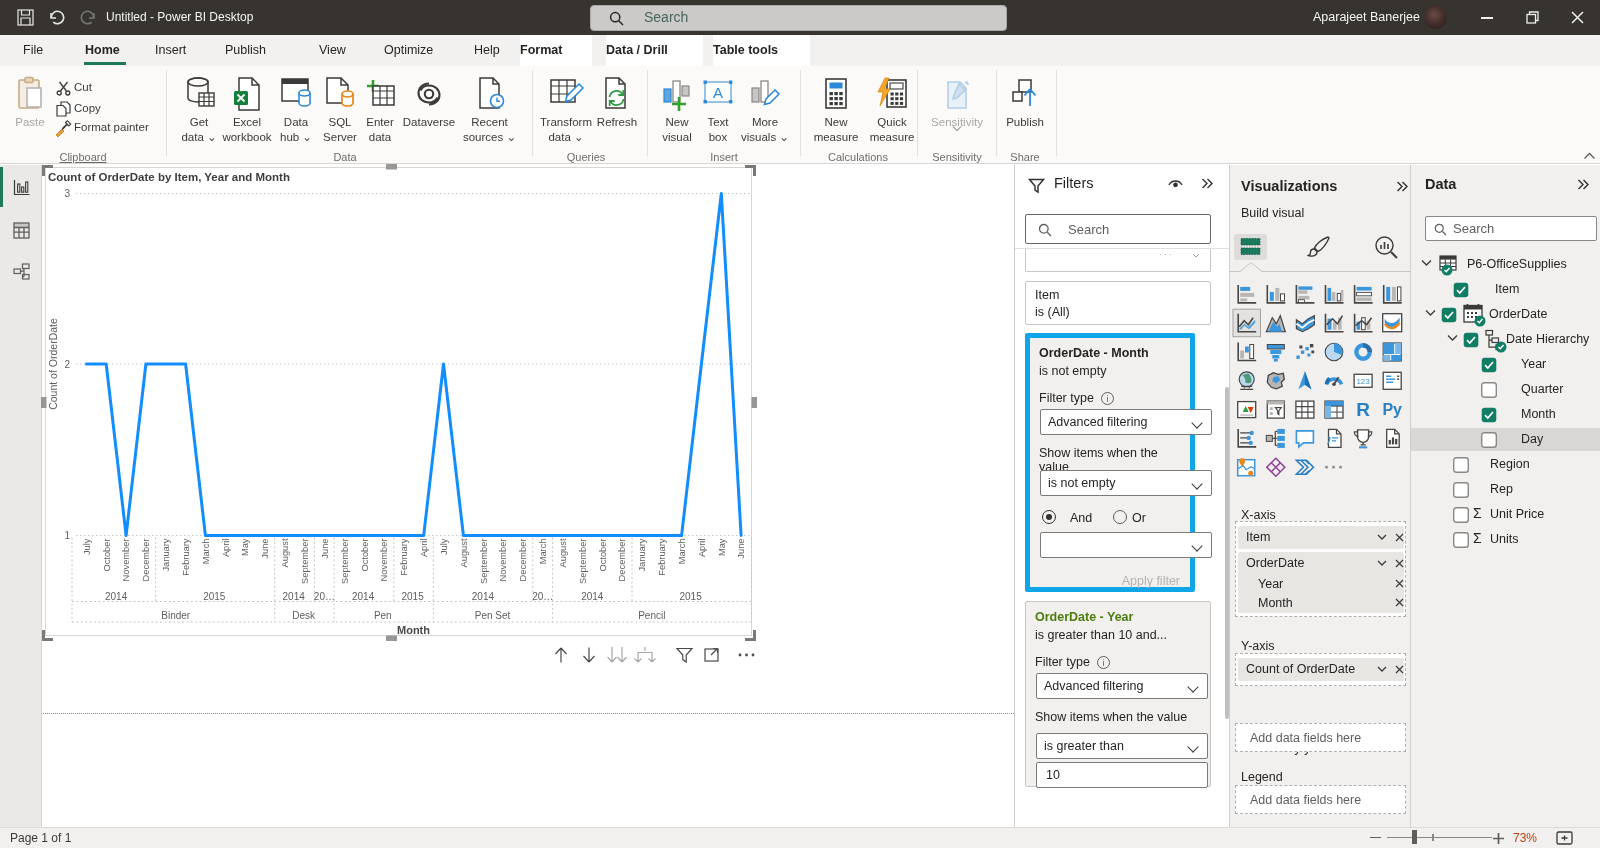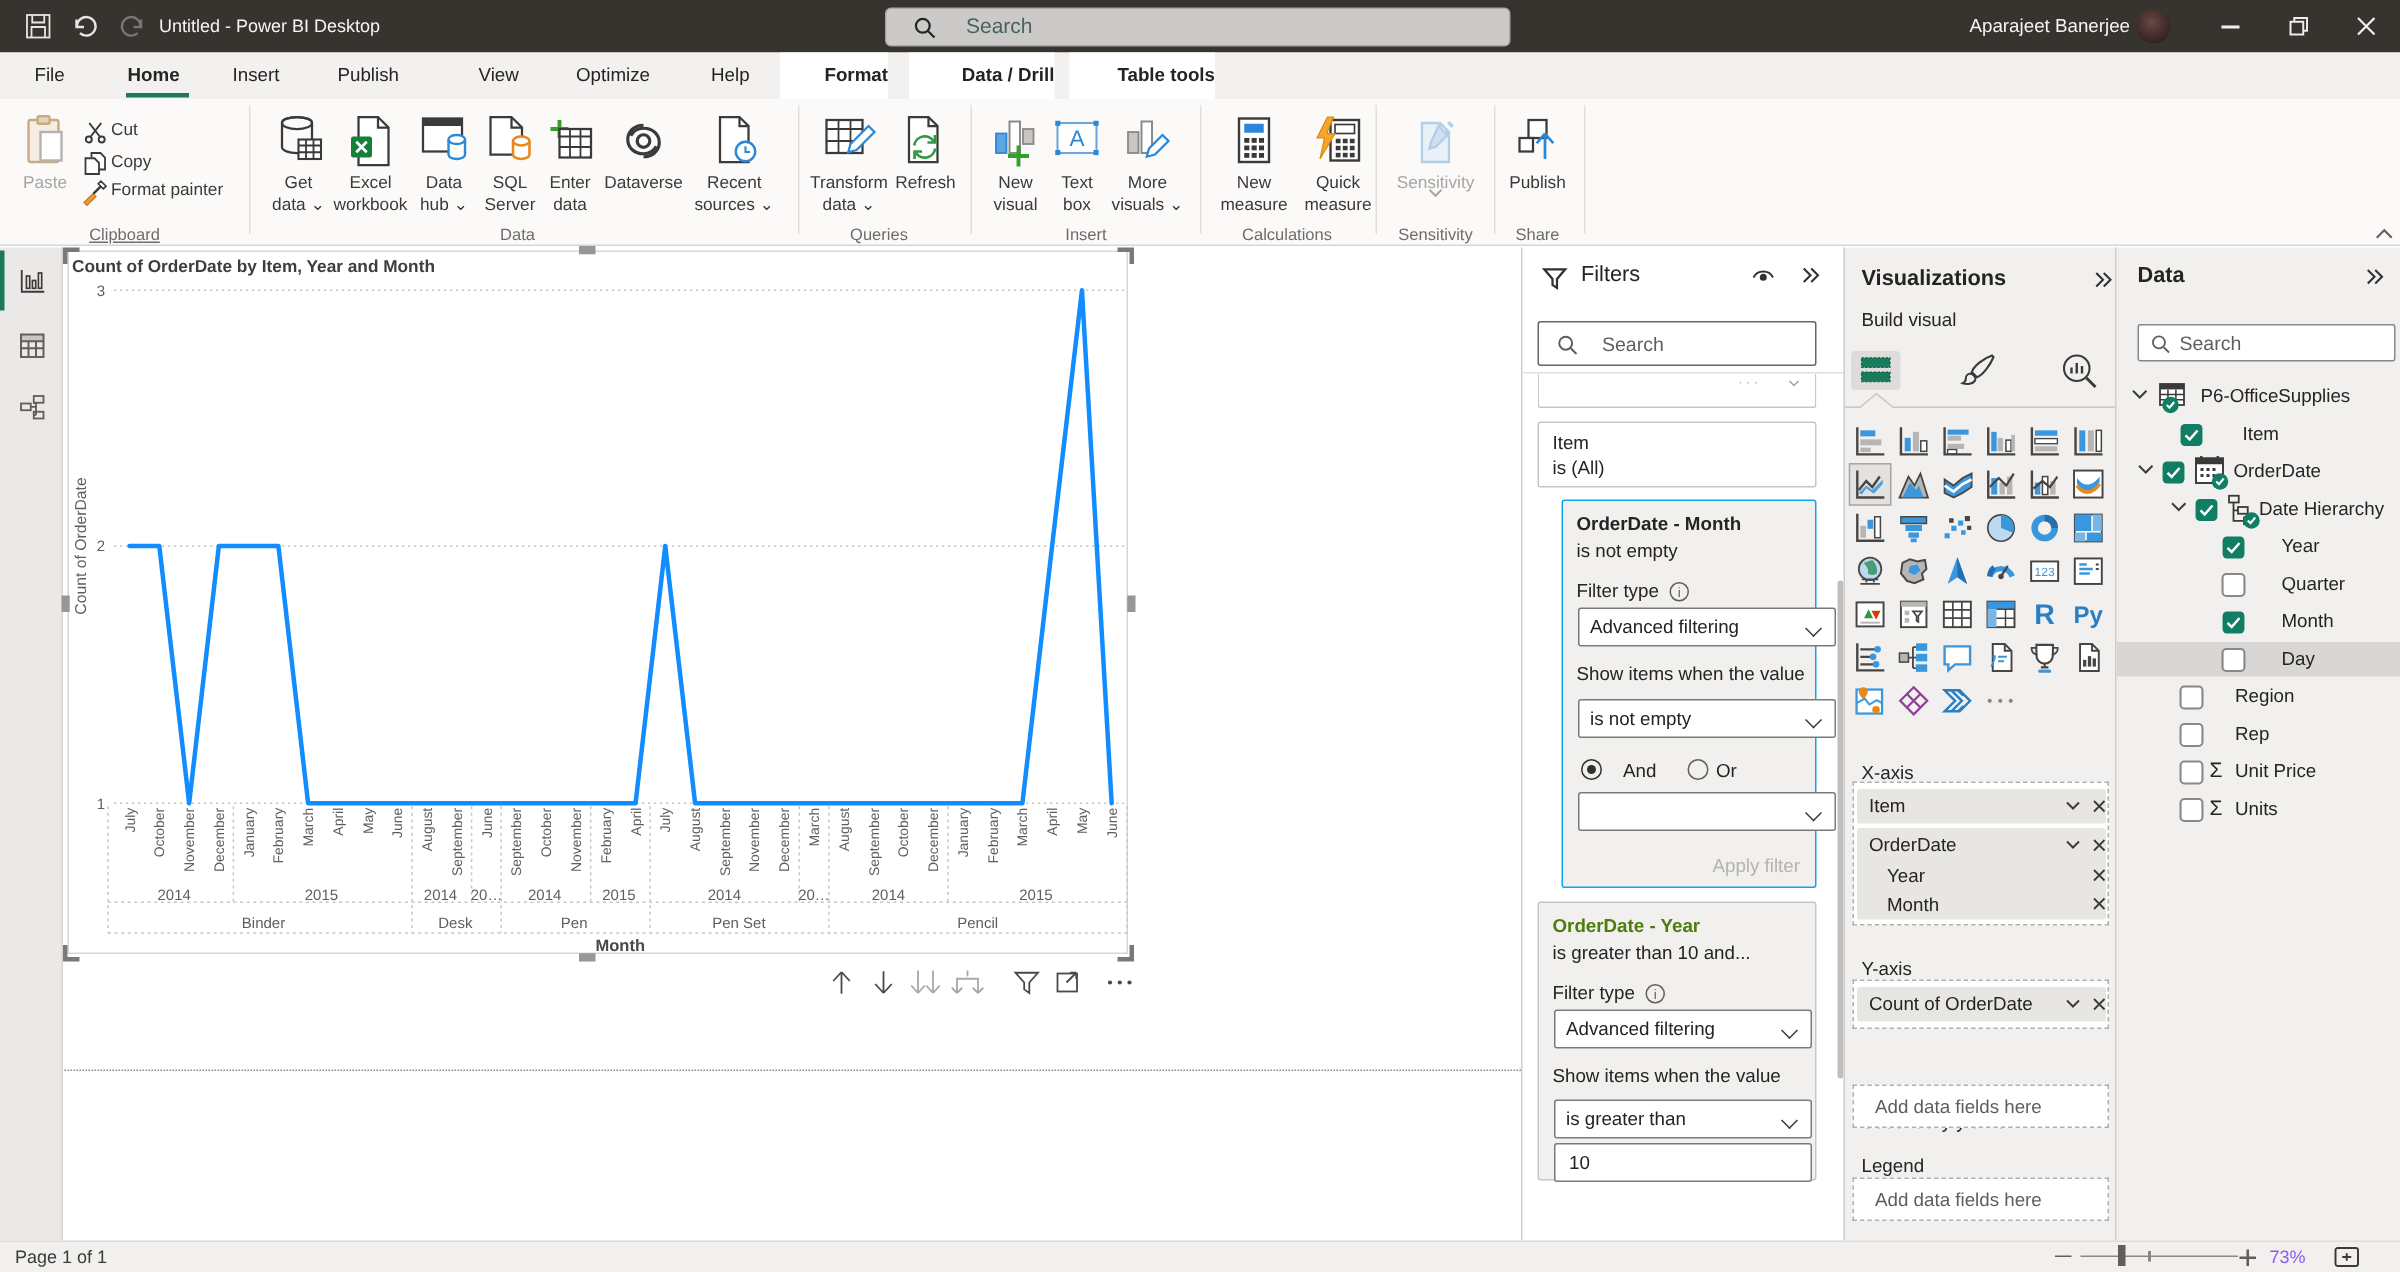--- a/index.html
+++ b/index.html
@@ -7,21 +7,21 @@
 #app { position:relative; width:1600px; height:848px; overflow:hidden; background:#fff; font-family:"Liberation Sans", sans-serif; }
 .abs { position:absolute; }
 svg { display:block; overflow:visible; }
 svg text { font-family:"Liberation Sans", sans-serif; }
 
 #titlebar { left:0; top:0; width:1600px; height:35px; background:#37342f; color:#f3f2f1; }
 #searchpill { left:590px; top:5px; width:417px; height:26px; background:#cbcac9; border:1px solid #a9a8a7; border-radius:4px; }
 
 #menubar { left:0; top:35px; width:1600px; height:31px; background:#f3f1ef; }
 .mtab { position:absolute; top:0; height:31px; line-height:30px; font-size:12.5px; color:#252423; }
-.mtabw { position:absolute; top:0; height:31px; background:#fff; text-align:right; line-height:30px; font-size:12.5px; font-weight:bold; color:#252423; }
+.mtabw { position:absolute; top:0; height:31px; background:#fff; text-align:left; line-height:30px; font-size:12.5px; font-weight:bold; color:#252423; }
 
 #ribbon { left:0; top:66px; width:1600px; height:98px; background:#fbfaf9; border-bottom:1px solid #d8d6d4; }
 .rsep { position:absolute; top:4px; width:1px; height:86px; background:#e2e0de; }
 .rlabel { position:absolute; top:85px; font-size:11px; color:#6e6c6a; text-align:center; }
 .rbig { position:absolute; top:10px; text-align:center; font-size:11.5px; color:#3b3a39; line-height:14.5px; }
 .rbig svg { margin:0 auto 3px auto; }
 .rsmall { position:absolute; font-size:11.5px; color:#3b3a39; }
 
 .sel { background:#fff; border:1px solid #7b7a79; border-radius:2px; font-size:12.5px; color:#252423; }
 .chev:after { content:""; position:absolute; right:10px; top:9px; width:7px; height:7px; border-right:1.4px solid #3b3a39; border-bottom:1.4px solid #3b3a39; transform:rotate(45deg); }
@@ -436,21 +436,21 @@
         <svg class="abs" style="left:166px;top:4px" width="8" height="5" viewBox="0 0 8 5" fill="none" stroke="#a19f9d" stroke-width="1">
           <path d="M1 1 l3 3 3-3"></path>
         </svg>
   </div>
 
   <div class="abs" style="left:10px;top:115.5px;width:186px;height:44px;border:1px solid #c8c6c4;border-radius:2px;background:#fff;">
     <div class="abs flabel" style="left:9px;top:6px;">Item</div>
     <div class="abs flabel" style="left:9px;top:23px;">is (All)</div>
   </div>
 
-  <div class="abs" style="left:26px;top:168px;width:170px;height:259px;border:1px solid #0ea5e9;border-radius:2px;background:#f1f0ee;">
+  <div class="abs" style="left:10px;top:168px;width:170px;height:259px;border:5px solid #0ea5e9;border-radius:2px;background:#f1f0ee;">
     <div class="abs" style="left:9px;top:8px;font-size:12.5px;font-weight:bold;color:#252423;">OrderDate - Month</div>
     <div class="abs flabel" style="left:9px;top:26px;">is not empty</div>
     <div class="abs flabel" style="left:9px;top:53px;">Filter type</div>
     <div class="abs" style="left:71px;top:54px;width:13px;height:13px;border:1px solid #605e5c;border-radius:50%;font-size:9px;color:#605e5c;text-align:center;line-height:12px;">i</div>
     <div class="abs sel chev" style="left:10px;top:71px;width:172px;height:26px;">
           <div class="abs" style="left:7px;top:0;line-height:25px;">Advanced filtering</div>
         </div>
     <div class="abs flabel" style="left:9px;top:108px;">Show items when the value</div>
     <div class="abs sel chev" style="left:10px;top:132px;width:172px;height:26px;">
           <div class="abs" style="left:7px;top:0;line-height:25px;">is not empty</div>
@@ -900,19 +900,19 @@
 
 <div class="abs" style="left:0;top:827px;width:1600px;height:21px;background:#f1f0ee;border-top:1px solid #dddbd9;">
   <div class="abs" style="left:10px;top:0;line-height:20px;font-size:12px;color:#3b3a39;">Page 1 of 1</div>
   <div class="abs" style="left:1370px;top:8.5px;width:11px;height:1.8px;background:#605e5c;"></div>
   <div class="abs" style="left:1387px;top:9px;width:105px;height:1px;background:#8a8886;"></div>
   <div class="abs" style="left:1412px;top:2px;width:5px;height:14px;background:#605e5c;"></div>
   <div class="abs" style="left:1432px;top:5.5px;width:1.6px;height:7px;background:#8a8886;"></div>
   <svg class="abs" style="left:1492px;top:3.5px" width="13" height="13" viewBox="0 0 13 13" stroke="#605e5c" stroke-width="1.7">
         <path d="M6.5 1 v11 M1 6.5 h11"></path>
       </svg>
-  <div class="abs" style="left:1513px;top:0;line-height:20px;font-size:12px;color:#8b5cf6;">73%</div>
+  <div class="abs" style="left:1513px;top:0;line-height:20px;font-size:12px;color:#c2410c;">73%</div>
   <svg class="abs" style="left:1556px;top:3px" width="17" height="14" viewBox="0 0 17 14" fill="none" stroke="#3b3a39" stroke-width="1.3">
     <rect x="1" y="1" width="15" height="12" rx="1.5"></rect>
         <path d="M5.5 7 h6 M8.5 4.5 v5"></path>
   </svg>
 </div>
 </div>
 
 </body></html>

